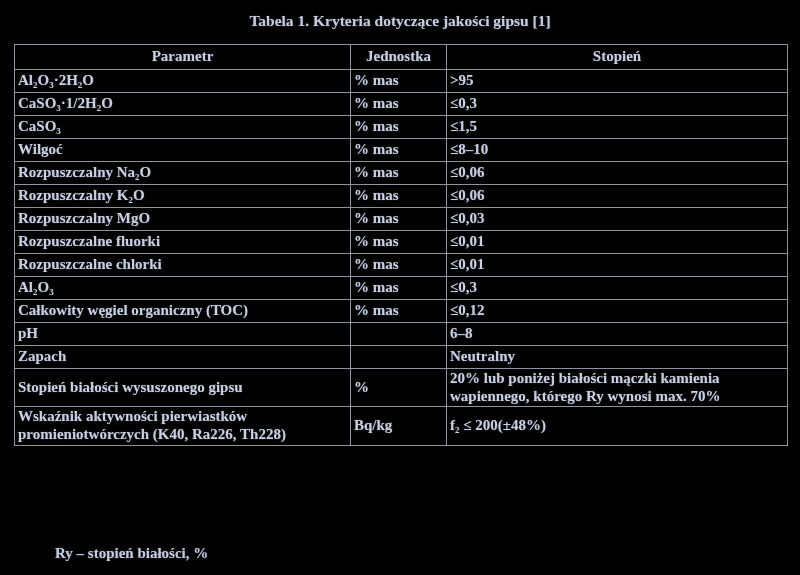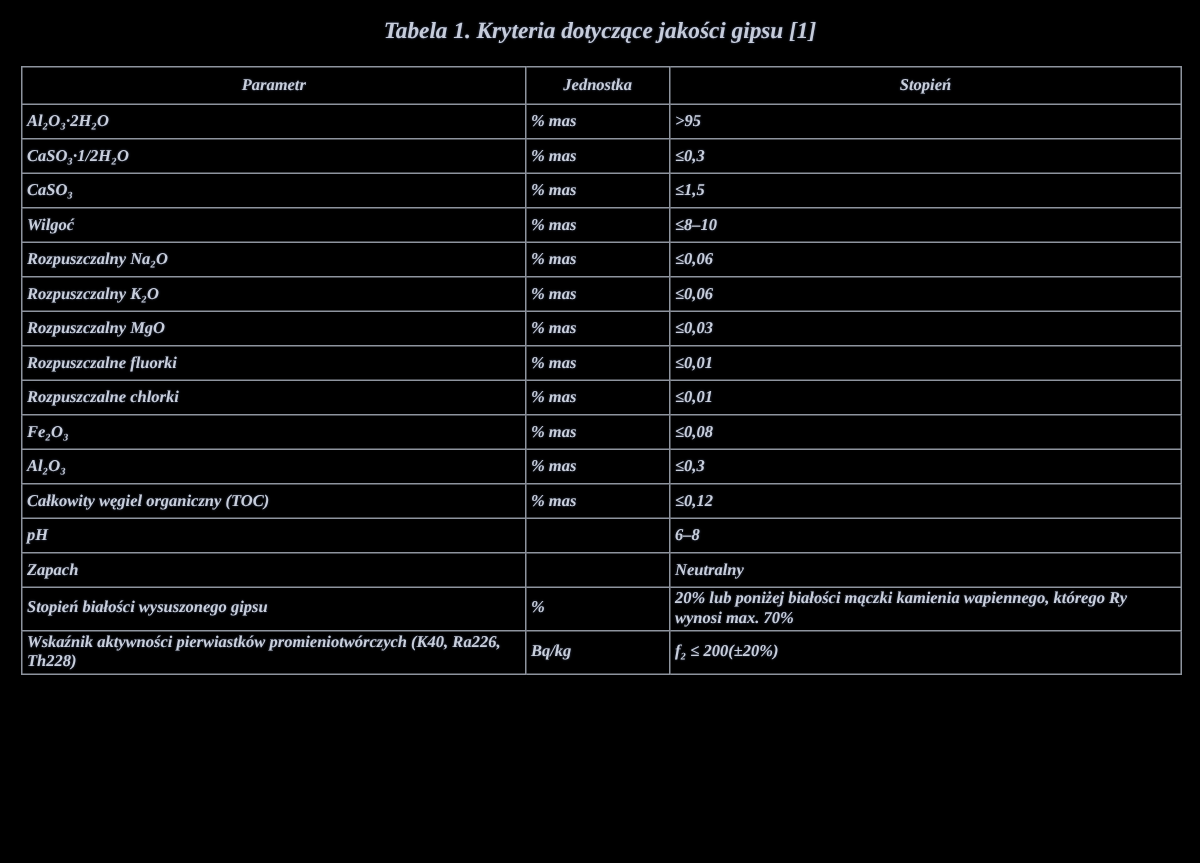--- a/index.html
+++ b/index.html
@@ -11,21 +11,20 @@
     overflow: hidden;
     font-family: "Liberation Serif", "DejaVu Serif", serif;
   }
   .page {
     position: relative;
     width: 800px;
     height: 575px;
     background: #000000;
     color: #c9cfdb;
     font-weight: bold;
-    font-style: italic;
   }
   .title {
     position: absolute;
     top: 12px;
     left: 0;
     width: 100%;
     text-align: center;
     font-size: 15.5px;
     color: #c6ccda;
     text-shadow: 0 0 1.5px rgba(130,150,210,0.55);
@@ -34,21 +33,21 @@
     position: absolute;
     left: 14px;
     top: 44px;
     width: 773px;
     border-collapse: collapse;
     table-layout: fixed;
   }
   table.criteria th,
   table.criteria td {
     border: 1px solid #8e949e;
-    font-size: 11px;
+    font-size: 15px;
     font-weight: bold;
     color: #c9cfdb;
     text-shadow: 0 0 1.5px rgba(130,150,210,0.5);
     line-height: 1.18;
     padding: 1px 3px;
     overflow: hidden;
   }
   col.c-param { width: 336px; }
   col.c-unit  { width: 96px;  }
   col.c-value { width: 341px; }
@@ -132,25 +131,20 @@
         <td class="param">Rozpuszczalne fluorki</td>
         <td class="unit">% mas</td>
         <td class="value">≤0,01</td>
       </tr>
       <tr>
         <td class="param">Rozpuszczalne chlorki</td>
         <td class="unit">% mas</td>
         <td class="value">≤0,01</td>
       </tr>
       <tr>
-        <td class="param">Fe₂O₃</td>
-        <td class="unit">% mas</td>
-        <td class="value">≤0,08</td>
-      </tr>
-      <tr>
         <td class="param">Al₂O₃</td>
         <td class="unit">% mas</td>
         <td class="value">≤0,3</td>
       </tr>
       <tr>
         <td class="param">Całkowity węgiel organiczny (TOC)</td>
         <td class="unit">% mas</td>
         <td class="value">≤0,12</td>
       </tr>
       <tr>
@@ -164,19 +158,20 @@
         <td class="value">Neutralny</td>
       </tr>
       <tr>
         <td class="param">Stopień białości wysuszonego gipsu</td>
         <td class="unit">%</td>
         <td class="value">20% lub poniżej białości mączki kamienia wapiennego, którego Ry wynosi max. 70%</td>
       </tr>
       <tr>
         <td class="param">Wskaźnik aktywności pierwiastków promieniotwórczych (K40, Ra226, Th228)</td>
         <td class="unit">Bq/kg</td>
-        <td class="value">f₂ ≤ 200(±20%)</td>
+        <td class="value">f₂ ≤ 200(±48%)</td>
       </tr>
     </tbody>
   </table>
 
+  <div class="footnote">Ry – stopień białości, %</div>
 
 </div>
 
 </body></html>

